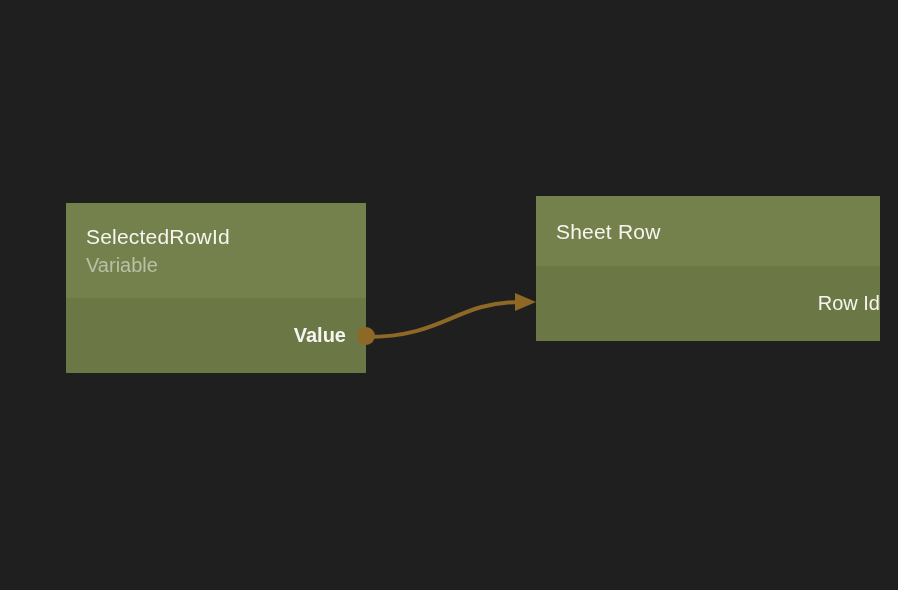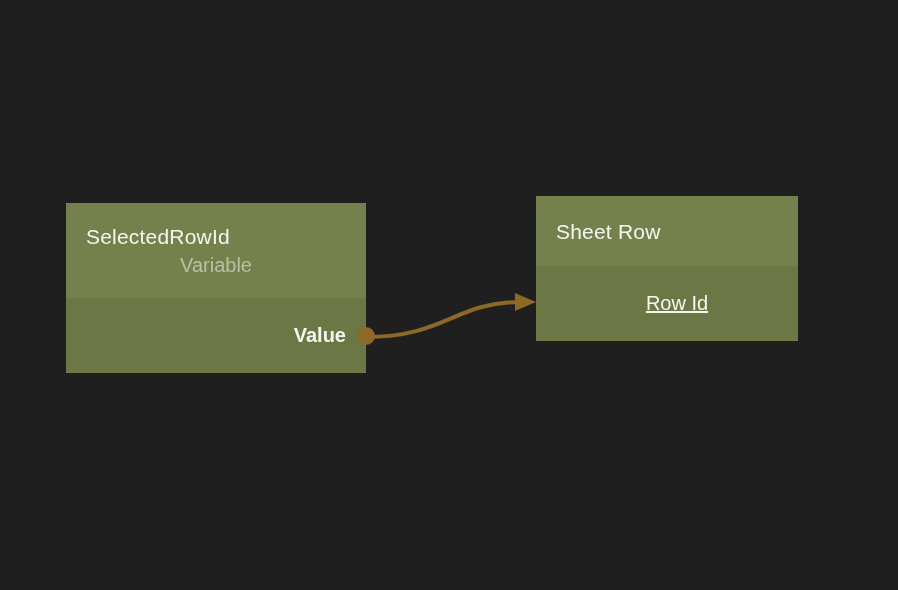--- a/index.html
+++ b/index.html
@@ -19,53 +19,52 @@
     left: 0; top: 0;
     width: 898px; height: 590px;
     pointer-events: none;
   }
   .wires path, .wires circle { pointer-events: stroke; }
   .node {
     position: absolute;
     background: var(--node-body, #6b7845);
   }
   .node-left  { left: 66px;  top: 203px; width: 300px; height: 170px; }
-  .node-right { left: 536px; top: 196px; width: 262px; height: 145px; }
+  .node-right { left: 536px; top: 196px; width: 344px; height: 145px; }
   .node-header {
     background: var(--node-header, #75814d);
     padding: 0 20px;
     display: flex;
     flex-direction: column;
     justify-content: center;
   }
   .node-left  .node-header { height: 95px; }
   .node-right .node-header { height: 70px; }
   .node-title {
     color: var(--title, #f6f5f0);
     font-size: 21px;
     line-height: 29px;
     letter-spacing: 0.2px;
   }
   .node-subtitle {
     color: var(--subtitle, #b8c0a6);
     font-size: 20px;
     line-height: 28px;
-    text-align: center;
   }
   .node-body { position: relative; }
   .port-row {
     position: relative;
     height: 75px;
     display: flex;
     align-items: center;
     color: var(--title, #f6f5f0);
     font-size: 20px;
   }
   .port-row.output { justify-content: flex-end; padding-right: 20px; font-weight: bold; }
-  .port-row.input  { justify-content: center; padding-left: 20px; text-decoration: underline; }
+  .port-row.input  { justify-content: flex-end; padding-left: 20px; }
   .port-dot {
     position: absolute;
     right: -9px;
     top: 50%;
     margin-top: -9px;
     width: 18px;
     height: 18px;
     border-radius: 50%;
     background: var(--wire, #8d6827);
   }

